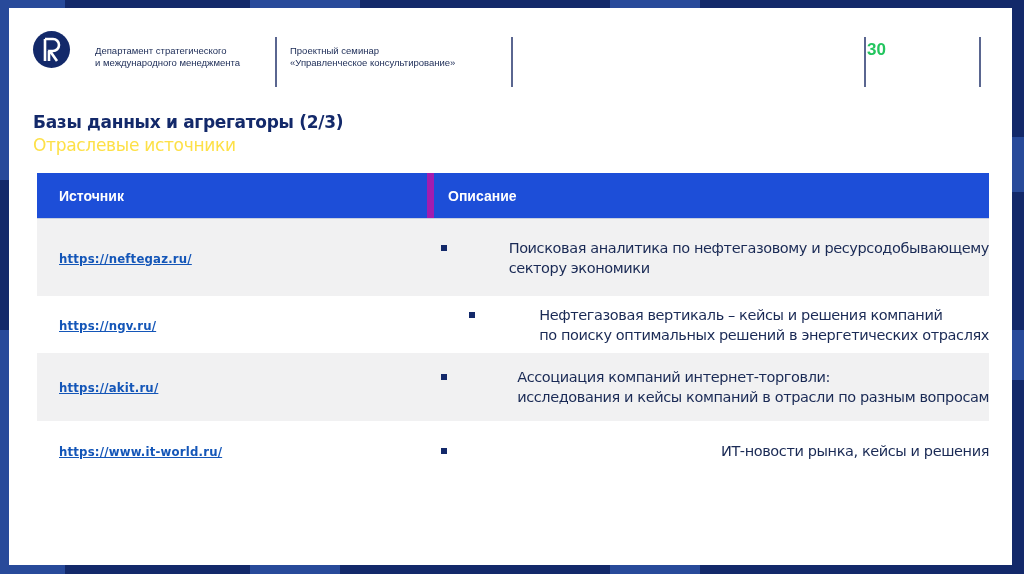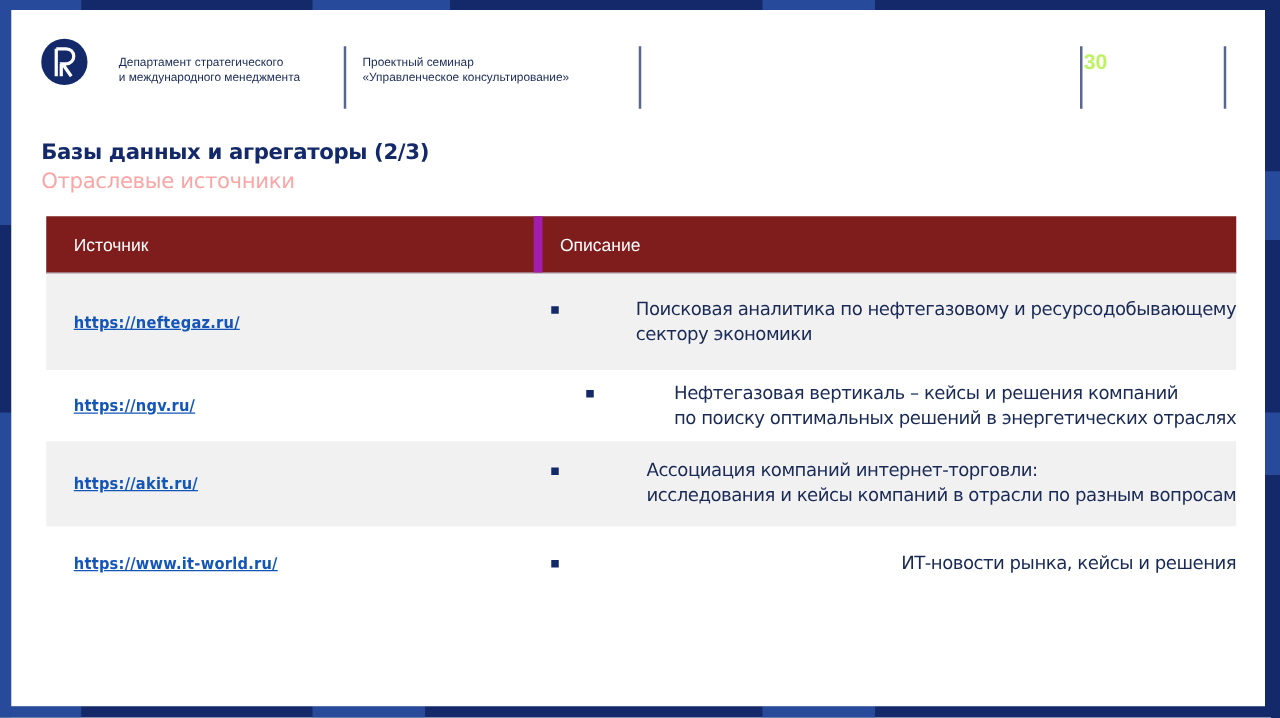--- a/index.html
+++ b/index.html
@@ -17,36 +17,36 @@
       position: absolute; left: 33px; top: 31px; width: 37px; height: 37px;
       border-radius: 50%; background: #13296a;
       display: flex; align-items: center; justify-content: center;
     }
     .hdr-text {
       position: absolute; font-size: 9.5px; line-height: 12px; color: #1a2a55;
     }
     .vline { position: absolute; width: 2px; background: #5a6690; }
     .page-num {
       position: absolute; left: 867px; top: 40px; font-size: 17px; font-weight: bold;
-      color: #bef264;
+      color: #22c55e;
     }
     .title {
       position: absolute; left: 33px; top: 112px; font-size: 17px; font-weight: bold;
       color: #13296a; font-family: "DejaVu Sans", sans-serif; letter-spacing: -0.3px;
     }
     .subtitle {
-      position: absolute; left: 33px; top: 135px; font-size: 17px; color: #fca5a5;
+      position: absolute; left: 33px; top: 135px; font-size: 17px; color: #fde047;
       font-family: "DejaVu Sans", sans-serif; letter-spacing: -0.3px;
     }
     .table {
       position: absolute; left: 37px; top: 173px; width: 952px;
     }
     .thead {
-      display: flex; height: 45px; background: #7f1d1d; color: #fff;
-      font-weight: normal; font-size: 14px; align-items: center;
+      display: flex; height: 45px; background: #1d4ed8; color: #fff;
+      font-weight: bold; font-size: 14px; align-items: center;
       border-bottom: 1px solid #c8d0e0;
     }
     .thead .c1 { width: 390px; padding-left: 22px; box-sizing: border-box; }
     .thead .c2 { flex: 1; padding-left: 14px; border-left: 7px solid #a21caf; height: 100%; display: flex; align-items: center; }
     .row { display: flex; align-items: center; box-sizing: border-box; }
     .row.alt { background: #f1f1f2; }
     .row .c1 { width: 390px; padding-left: 22px; box-sizing: border-box; }
     .row .c2 { flex: 1; display: flex; padding-left: 14px; box-sizing: border-box; justify-content: space-between; }
     .link {
       color: #1456b8; font-weight: bold; text-decoration: underline; font-size: 13px;

